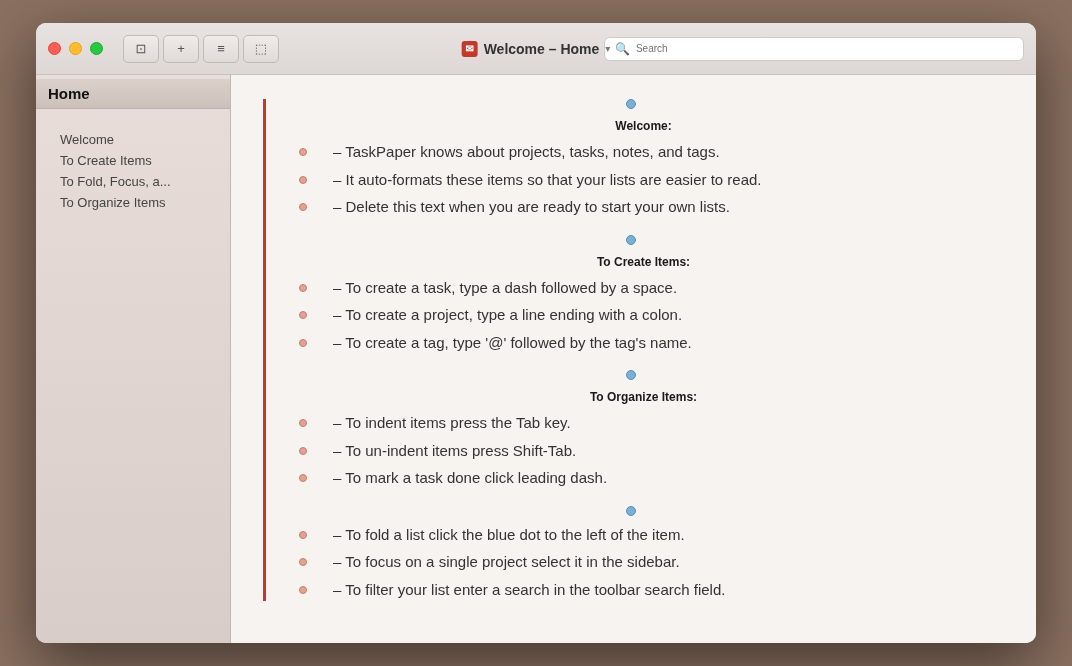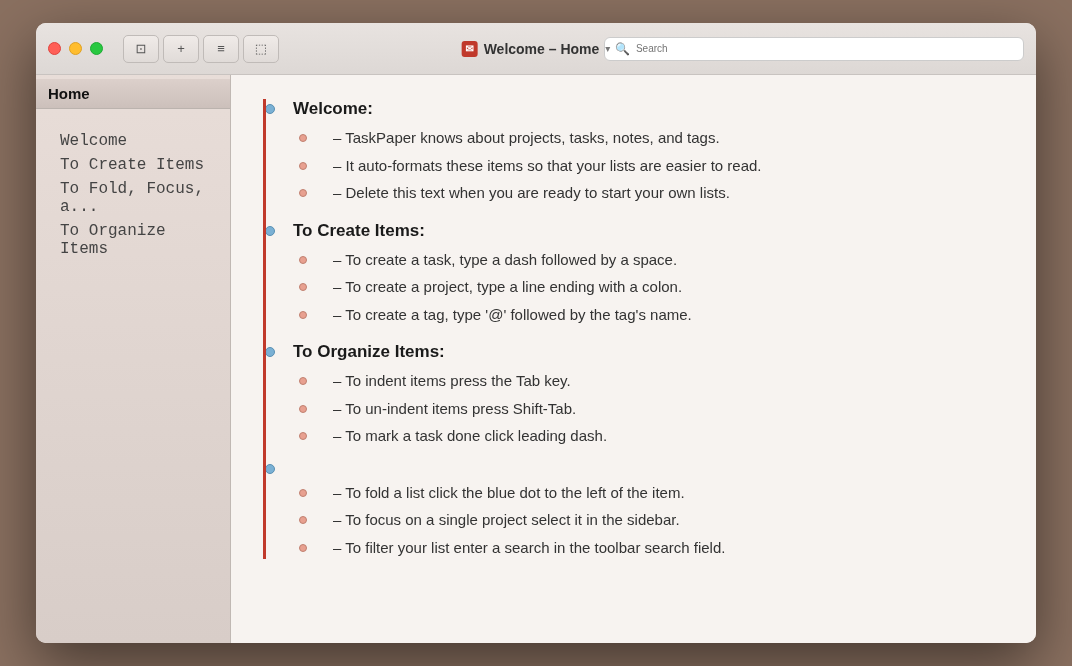--- a/index.html
+++ b/index.html
@@ -166,47 +166,47 @@
       font-weight: 600;
       font-size: 15px;
       padding: 6px 12px;
       background: linear-gradient(to bottom, #dcd0cb, #ccc0bb);
       border-bottom: 1px solid #bbb3ae;
       margin-bottom: 20px;
     }
 
     .sidebar-subitem {
       padding: 3px 24px;
-      font-size: 16px;
+      font-size: 13px;
       color: #444;
       cursor: pointer;
-      font-family: Liberation Mono, monospace;
     }
 
     
     .content {
       flex: 1;
       background: #f7f3f0;
       padding: 24px 32px;
       overflow-y: auto;
     }
 
     .content-inner {
       position: relative;
       padding-left: 20px;
     }
 
     .project-heading {
-      font-size: 17px;
+      font-size: 12px;
       font-weight: 700;
       color: #1a1a1a;
       margin-bottom: 8px;
       display: flex;
       align-items: center;
       gap: 10px;
+      flex-direction: column;
     }
 
     .project-dot {
       width: 10px;
       height: 10px;
       border-radius: 50%;
       background: #7ab0d4;
       border: 1.5px solid #5a90b4;
       flex-shrink: 0;
       margin-left: -18px;

